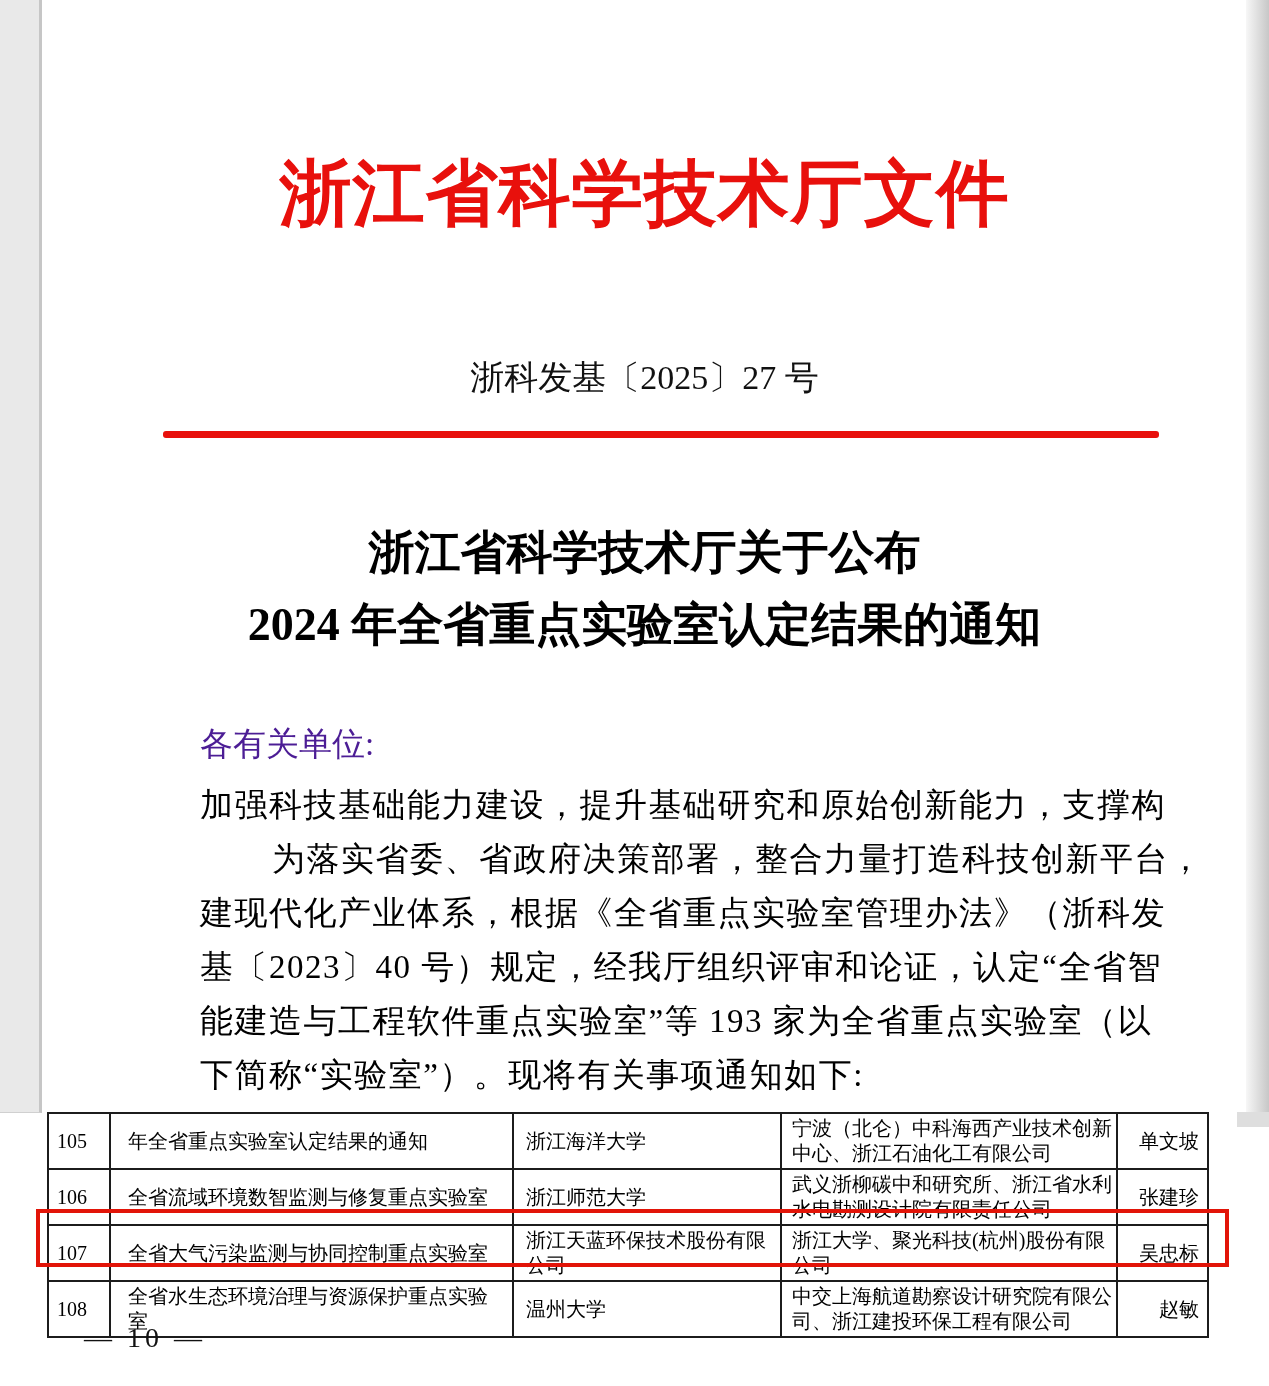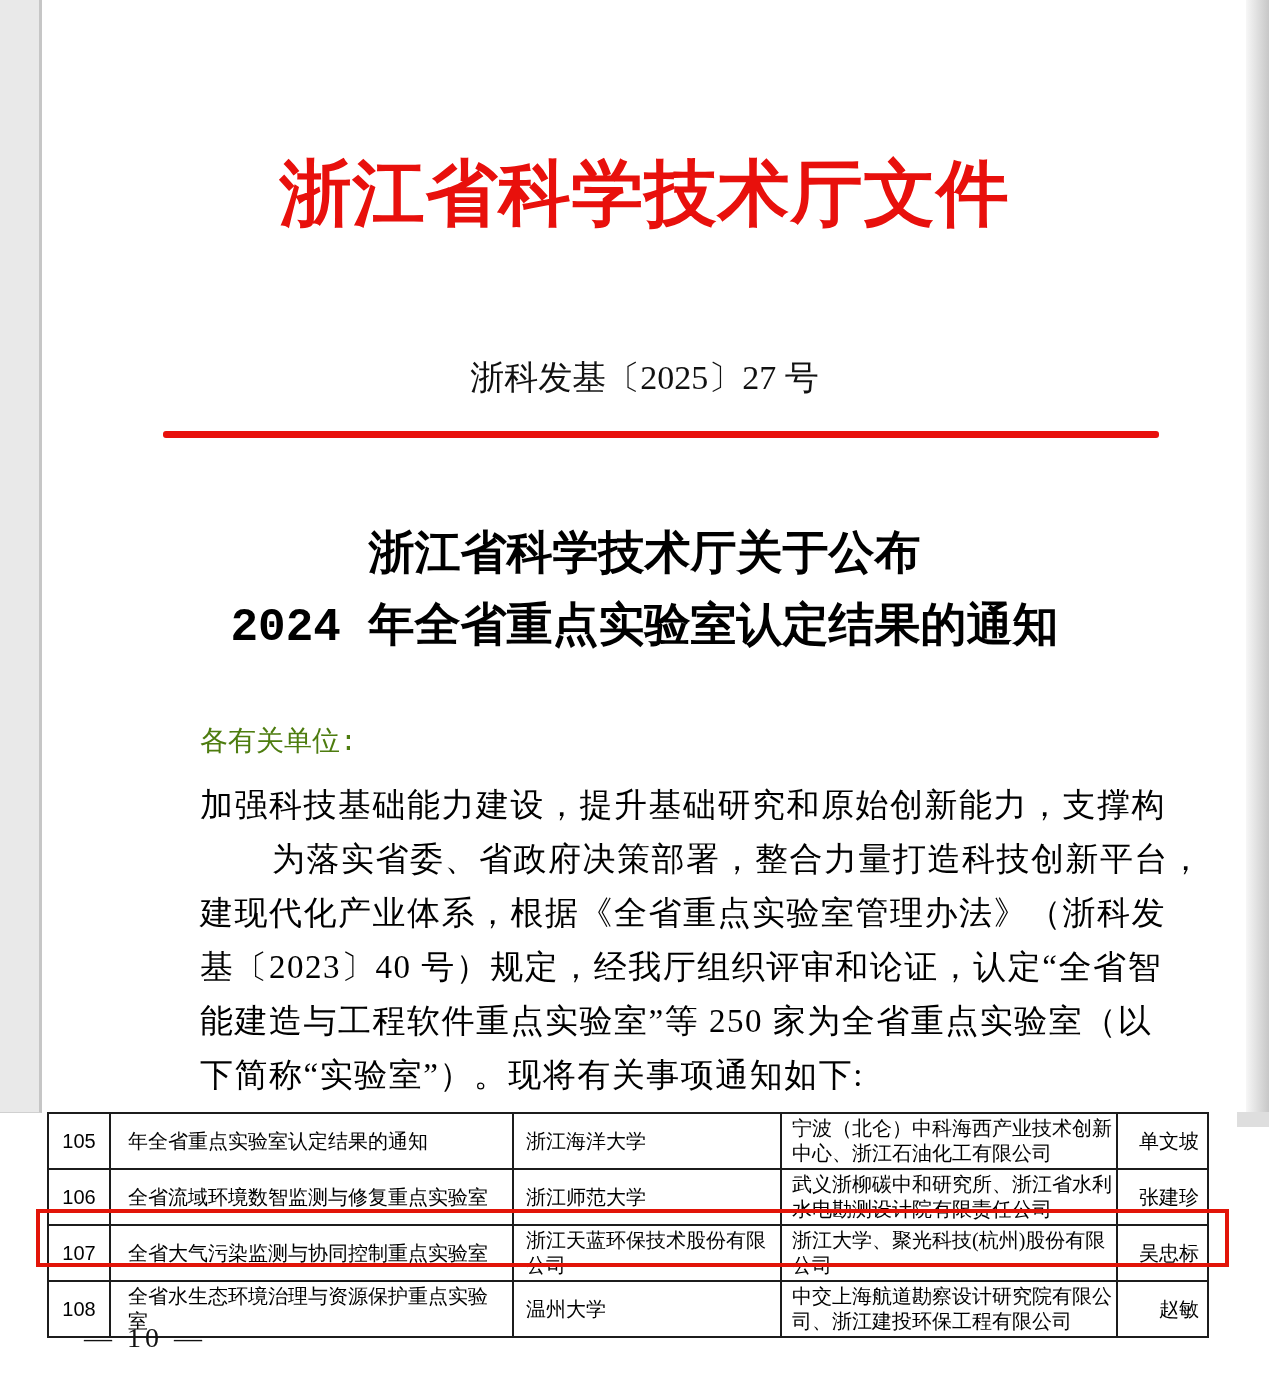--- a/index.html
+++ b/index.html
@@ -45,28 +45,27 @@
   }
   .red-rule {
     position: absolute; left: 163px; top: 431px; width: 996px; height: 7px;
     background: var(--accent-red);
     border-radius: 3px;
   }
   .subtitle {
     position: absolute; left: 42px; width: 1205px;
     text-align: center; font-weight: bold; font-size: 46px; color: #000;
     white-space: nowrap;
-    font-family: Liberation Mono, monospace;
   }
   .subtitle.line1 { top: 522px; }
   .subtitle.line2 { top: 594px; }
 
   .salutation {
     position: absolute; left: 200px; top: 722px;
-    font-size: 28px; color: #4d7c0f; white-space: nowrap; font-family: Liberation Mono, monospace;
+    font-size: 33px; color: #4c1d95; white-space: nowrap;
   }
   .body-text {
     position: absolute; left: 200px; top: 778px; width: 960px;
     font-size: 33px; line-height: 54px; color: #000;
   }
   .body-line { white-space: nowrap; letter-spacing: 1.5px; }
   .body-line.indent { text-indent: 72px; }
 
   
   .approval-table {
@@ -74,21 +73,21 @@
     border-collapse: collapse; table-layout: fixed; width: 1160px;
     background: #fff;
   }
   .approval-table td {
     border: 2px solid #1c1c1c;
     font-size: 20px; line-height: 1.25; color: #000;
     padding: 2px 8px;
     vertical-align: middle;
     overflow: hidden;
   }
-  .approval-table td.c-no   { text-align: center; font-family: Liberation Sans, sans-serif; }
+  .approval-table td.c-no   { font-family: Liberation Serif, serif; }
   .approval-table td.c-lab  { padding-left: 17px; }
   .approval-table td.c-org  { padding-left: 12px; }
   .approval-table td.c-part { padding-left: 10px; padding-right: 2px; margin-top: 12px; }
   .approval-table td.c-dir  { text-align: right; margin-top: 44px; }
   .approval-table tr:nth-child(1) { height: 56px; }
   .approval-table tr:nth-child(2) { height: 54px; }
   .approval-table tr:nth-child(3) { height: 46px; }
   .approval-table tr:nth-child(4) { height: 47px; }
 
   .highlight-box {
@@ -120,21 +119,21 @@
   <div class="subtitle line1">浙江省科学技术厅关于公布</div>
   <div class="subtitle line2">2024 年全省重点实验室认定结果的通知</div>
 
   <div class="salutation">各有关单位:</div>
 
   <div class="body-text">
     <div class="body-line">加强科技基础能力建设，提升基础研究和原始创新能力，支撑构</div>
     <div class="body-line indent">为落实省委、省政府决策部署，整合力量打造科技创新平台，</div>
     <div class="body-line">建现代化产业体系，根据《全省重点实验室管理办法》（浙科发</div>
     <div class="body-line">基〔2023〕40 号）规定，经我厅组织评审和论证，认定“全省智</div>
-    <div class="body-line">能建造与工程软件重点实验室”等 250 家为全省重点实验室（以</div>
+    <div class="body-line">能建造与工程软件重点实验室”等 193 家为全省重点实验室（以</div>
     <div class="body-line">下简称“实验室”）。现将有关事项通知如下:</div>
   </div>
 
   <table class="approval-table">
     <colgroup>
       <col style="width:62px">
         <col style="width:403px">
         <col style="width:268px">
         <col style="width:336px">
         <col style="width:91px">

